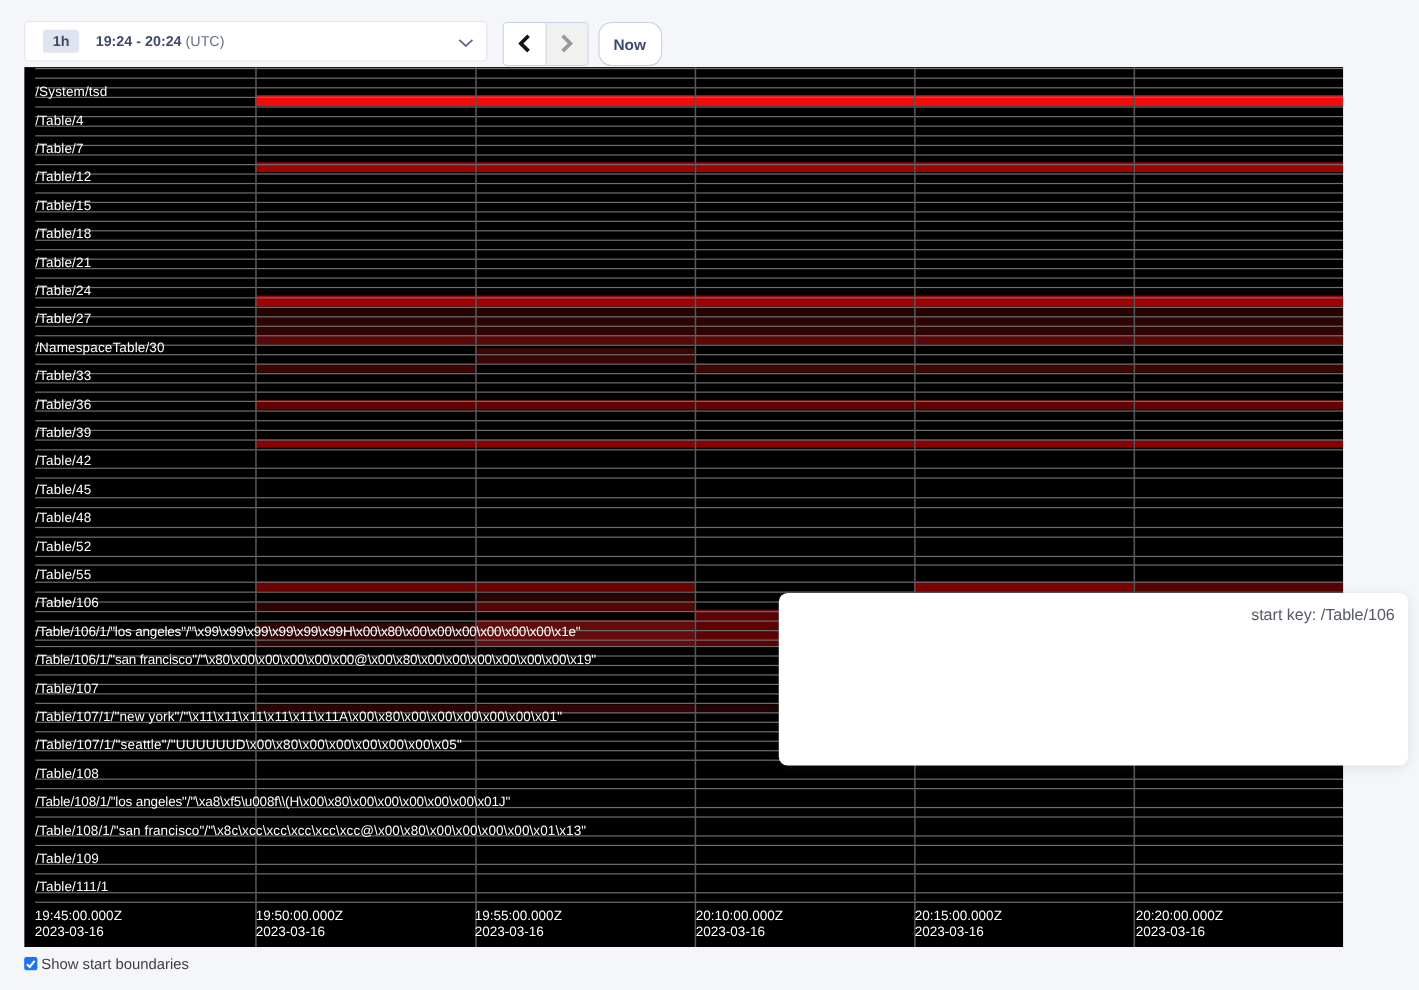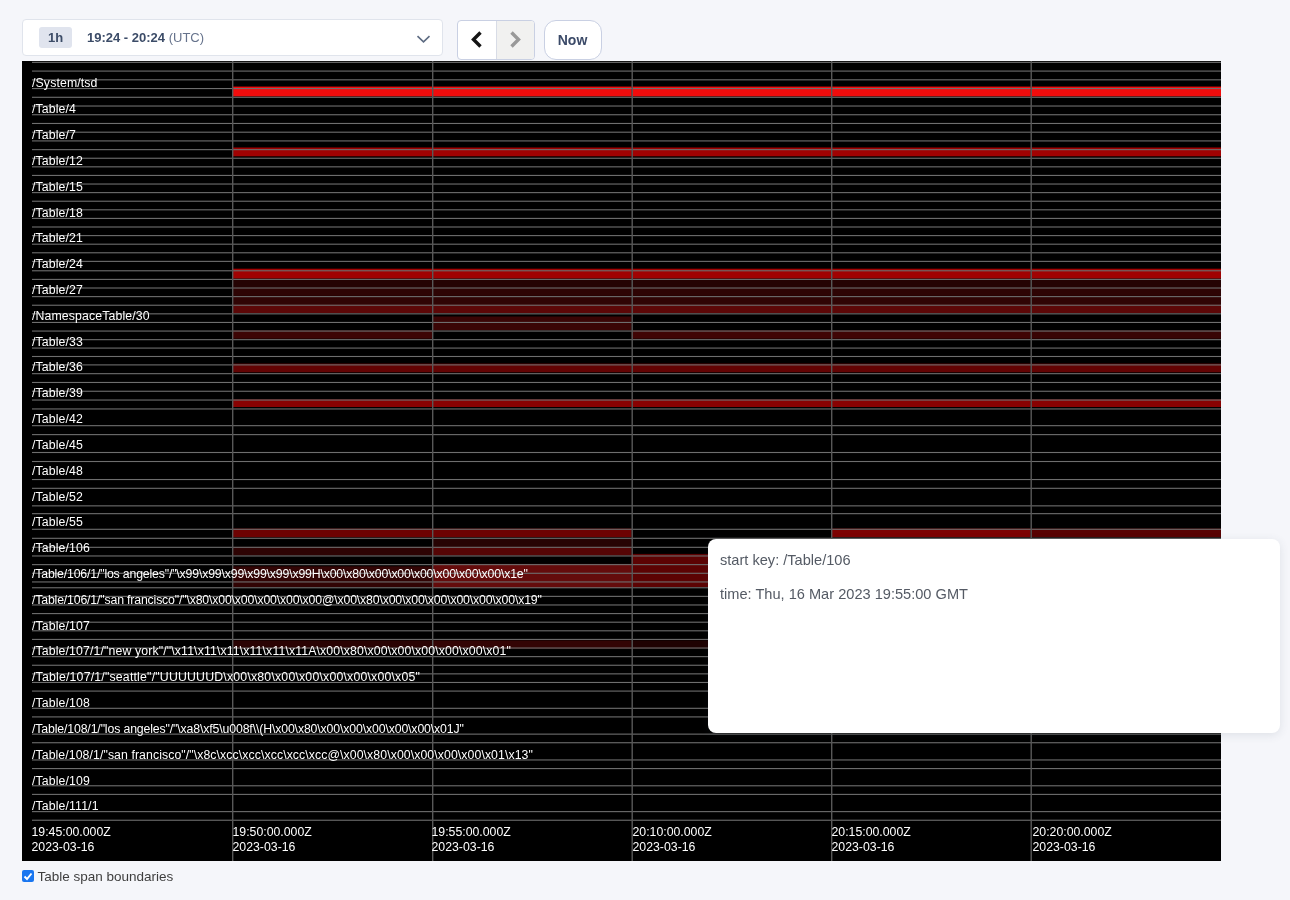--- a/index.html
+++ b/index.html
@@ -1,25 +1,25 @@
 <!DOCTYPE html>
 <html><head><meta charset="utf-8"><style>
 * { margin:0; padding:0; box-sizing:border-box; }
 html,body { width:1290px; height:900px; background:#f5f6fa; font-family:"Liberation Sans", sans-serif; position:relative; overflow:hidden; }
-.abs { position:absolute; }
+.abs { position:absolute;text-align:right; }
 .dd { left:22px; top:18.5px; width:421px; height:37.5px; background:#fff; border:1px solid #e0e4ec; border-radius:4px; display:flex; align-items:center; }
 .badge { margin-left:16px; width:33px; height:21px; background:#e0e4ee; border-radius:3px; color:#3d4d68; font-weight:bold; font-size:13px; display:flex; align-items:center; justify-content:center; }
 .range { margin-left:15px; font-size:13px; font-weight:bold; color:#3c4c68; }
 .range .utc { font-weight:normal; color:#66738c; }
 .ddchev { position:absolute; right:11px; top:15.5px; }
 .btngrp { left:457px; top:19.5px; width:78px; height:40px; border:1px solid #c9d0e3; border-radius:4px; background:#fff; display:flex; overflow:hidden; }
 .btngrp .b { width:39px; height:100%; display:flex; align-items:center; justify-content:center; }
 .btngrp .b2 { background:#f1f1f0; border-left:1px solid #d8dce6; }
 .now { left:543.5px; top:19.5px; width:58px; height:40px; background:#fff; border:1px solid #c9d0e3; border-radius:12px; color:#3b4a68; font-weight:bold; font-size:14px; display:flex; align-items:center; justify-content:center; }
-.tooltip { left:708px; top:539px; width:572px; height:194px; background:#fff; border-radius:8px; box-shadow:0 2px 10px rgba(60,70,90,.12); padding:11px 12px; font-size:14.6px; color:#545a64; }
+.tooltip { left:708px; top:539px; width:572px; height:157px; background:#fff; border-radius:8px; box-shadow:0 2px 10px rgba(60,70,90,.12); padding:11px 12px; font-size:14.6px; color:#545a64; }
 .tooltip p { margin:0 0 14px 0; line-height:20px; white-space:nowrap; }
 .cbrow { left:21.5px; top:868.5px; display:flex; align-items:center; }
 .cb { width:12.5px; height:12.5px; background:#1976f0; border-radius:2px; display:flex; align-items:center; justify-content:center; }
 .cbl { margin-left:3.5px; font-size:13.5px; color:#3e3e3e; }
 </style></head>
 <body>
 <div class="abs dd">
   <div class="badge">1h</div>
   <div class="range">19:24 - 20:24 <span class="utc">(UTC)</span></div>
   <svg class="ddchev" width="15" height="8" viewBox="0 0 15 8">
@@ -229,22 +229,21 @@
 <text x="610.5" y="775">20:10:00.000Z</text>
 <text x="610.5" y="789.5">2023-03-16</text>
 <text x="809.5" y="775">20:15:00.000Z</text>
 <text x="809.5" y="789.5">2023-03-16</text>
 <text x="1010.5" y="775">20:20:00.000Z</text>
 <text x="1010.5" y="789.5">2023-03-16</text>
 </g>
 </svg>
 <div class="abs tooltip">
   <p>start key: /Table/106</p>
-  <p>time: Thu, 16 Mar 2023 19:55:00 GMT</p>
 </div>
 <div class="abs cbrow">
   <div class="cb">
       <svg width="10" height="9" viewBox="0 0 10 9">
         <polyline points="1.5,4.5 4,7 8.5,1.5" fill="none" stroke="#fff" stroke-width="1.9"></polyline>
       </svg>
     </div>
-  <div class="cbl">Table span boundaries</div>
+  <div class="cbl">Show start boundaries</div>
 </div>
 
 </body></html>

